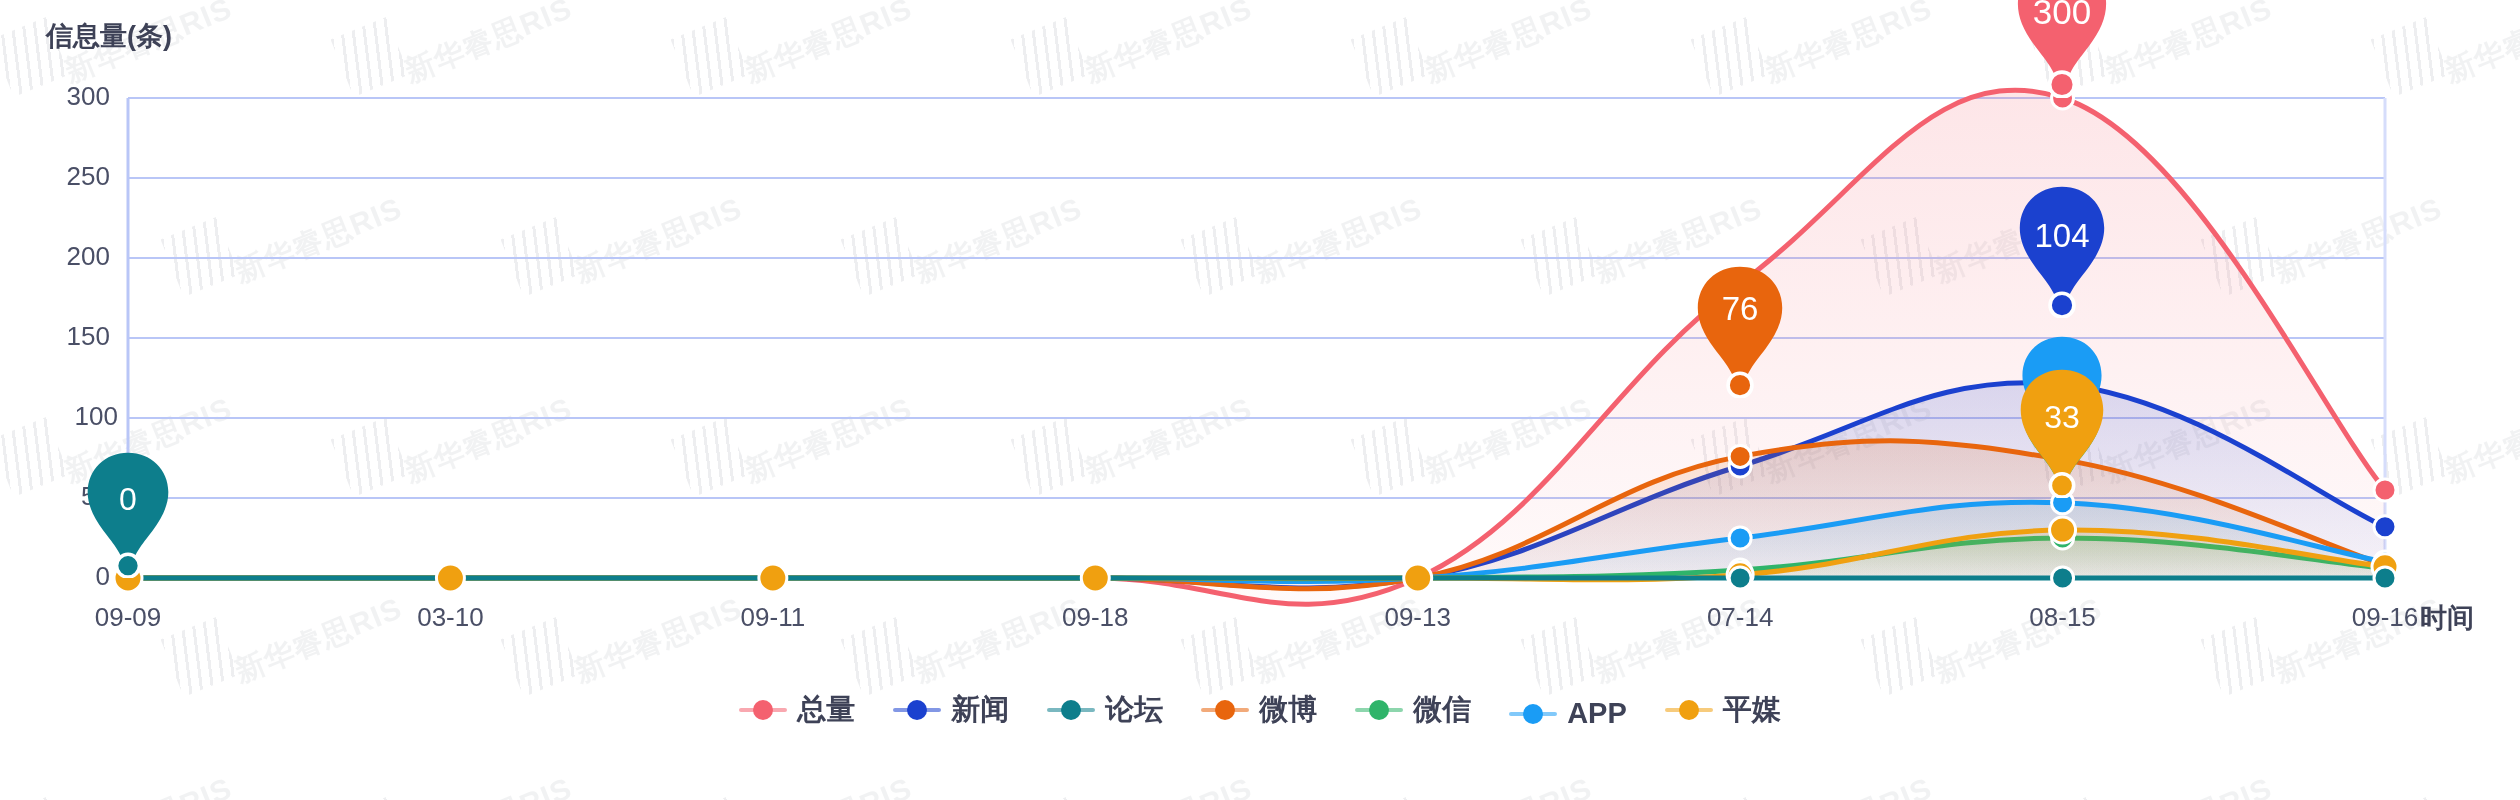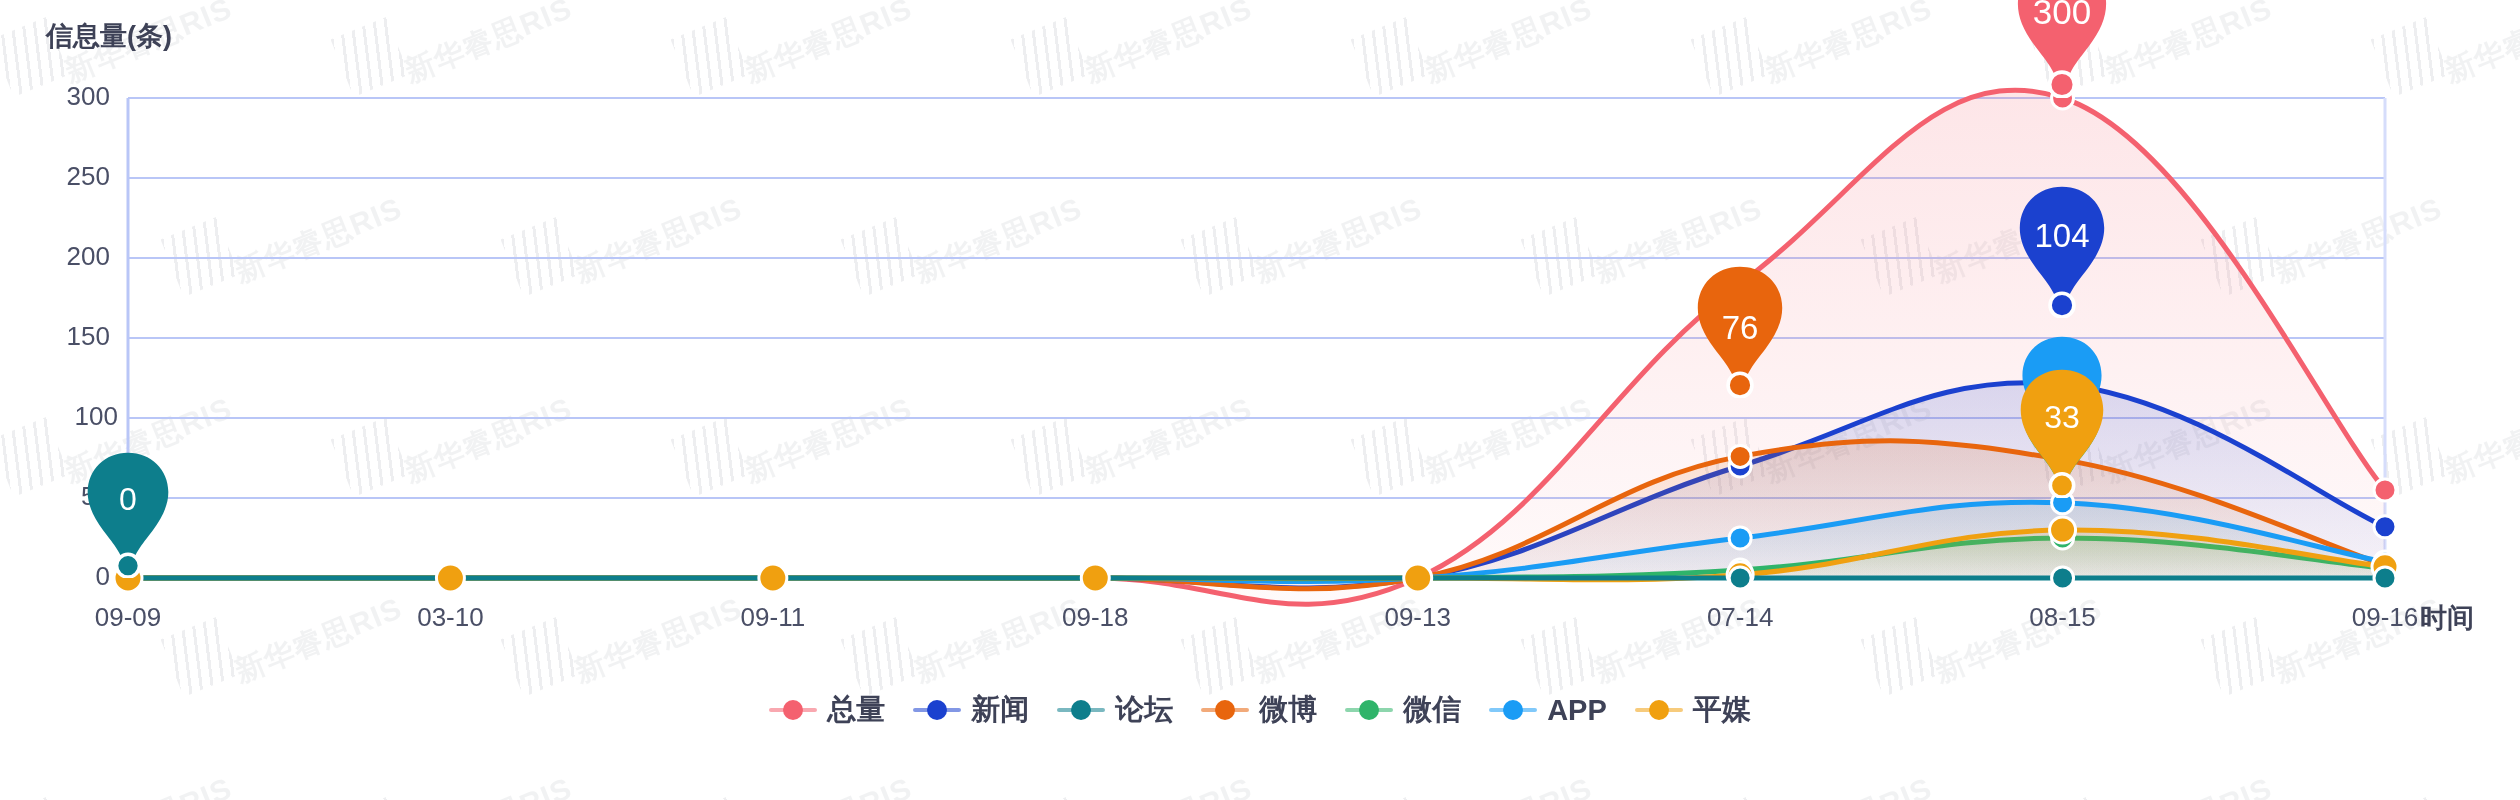--- a/index.html
+++ b/index.html
@@ -109,22 +109,22 @@
     pointer-events: none;
   }
 
   
   #legend {
     position: absolute;
     left: 0; top: 690px;
     width: 2520px;
     display: flex;
     justify-content: center;
-    align-items: center;
-    gap: 28px;
+    align-items: flex-end;
+    gap: 38px;
     z-index: 6;
   }
   .legend-item {
     display: flex;
     align-items: center;
     gap: 10px;
     cursor: pointer;
   }
   .legend-mark {
     position: relative;
@@ -386,21 +386,21 @@
           <path d="M50 144 C 44 118, 34 108, 22 92 C 10 76, 4 62, 4 48 C 4 22, 24 3, 50 3 C 76 3, 96 22, 96 48 C 96 62, 90 76, 78 92 C 66 108, 56 118, 50 144 Z" fill="#f4616f"></path>
           <circle cx="50" cy="132" r="13" fill="#f4616f" stroke="#ffffff" stroke-width="4"></circle>
         </svg><div class="pin-label" style="top: 34.3px; font-size: 35px;">300</div></div>
       <div class="pin" style="left: 2016px; top: 184px; width: 92px; height: 134px;"><svg width="92" height="134" viewBox="0 0 100 146">
           <path d="M50 144 C 44 118, 34 108, 22 92 C 10 76, 4 62, 4 48 C 4 22, 24 3, 50 3 C 76 3, 96 22, 96 48 C 96 62, 90 76, 78 92 C 66 108, 56 118, 50 144 Z" fill="#1b41cf"></path>
           <circle cx="50" cy="132" r="13" fill="#1b41cf" stroke="#ffffff" stroke-width="4"></circle>
         </svg><div class="pin-label" style="top: 32.83px; font-size: 33px;">104</div></div>
       <div class="pin" style="left: 1694px; top: 264px; width: 92px; height: 134px;"><svg width="92" height="134" viewBox="0 0 100 146">
           <path d="M50 144 C 44 118, 34 108, 22 92 C 10 76, 4 62, 4 48 C 4 22, 24 3, 50 3 C 76 3, 96 22, 96 48 C 96 62, 90 76, 78 92 C 66 108, 56 118, 50 144 Z" fill="#e8650d"></path>
           <circle cx="50" cy="132" r="13" fill="#e8650d" stroke="#ffffff" stroke-width="4"></circle>
-        </svg><div class="pin-label" style="top: 45px; font-size: 33px;">76</div></div>
+        </svg><div class="pin-label" style="top: 26px; font-size: 33px;">76</div></div>
       <div class="pin" style="left: 2019px; top: 334px; width: 86px; height: 126px;"><svg width="86" height="126" viewBox="0 0 100 146">
           <path d="M50 144 C 44 118, 34 108, 22 92 C 10 76, 4 62, 4 48 C 4 22, 24 3, 50 3 C 76 3, 96 22, 96 48 C 96 62, 90 76, 78 92 C 66 108, 56 118, 50 144 Z" fill="#1a9cf5"></path>
           <circle cx="50" cy="132" r="13" fill="#1a9cf5" stroke="#ffffff" stroke-width="4"></circle>
         </svg></div>
       <div class="pin" style="left: 2019px; top: 372px; width: 86px; height: 126px;"><svg width="86" height="126" viewBox="0 0 100 146">
           <path d="M50 144 C 44 118, 34 108, 22 92 C 10 76, 4 62, 4 48 C 4 22, 24 3, 50 3 C 76 3, 96 22, 96 48 C 96 62, 90 76, 78 92 C 66 108, 56 118, 50 144 Z" fill="#2fb46a"></path>
           <circle cx="50" cy="132" r="13" fill="#2fb46a" stroke="#ffffff" stroke-width="4"></circle>
         </svg></div>
       <div class="pin" style="left: 2017px; top: 367px; width: 90px; height: 131px;"><svg width="90" height="131" viewBox="0 0 100 146">
           <path d="M50 144 C 44 118, 34 108, 22 92 C 10 76, 4 62, 4 48 C 4 22, 24 3, 50 3 C 76 3, 96 22, 96 48 C 96 62, 90 76, 78 92 C 66 108, 56 118, 50 144 Z" fill="#f0a010"></path>

